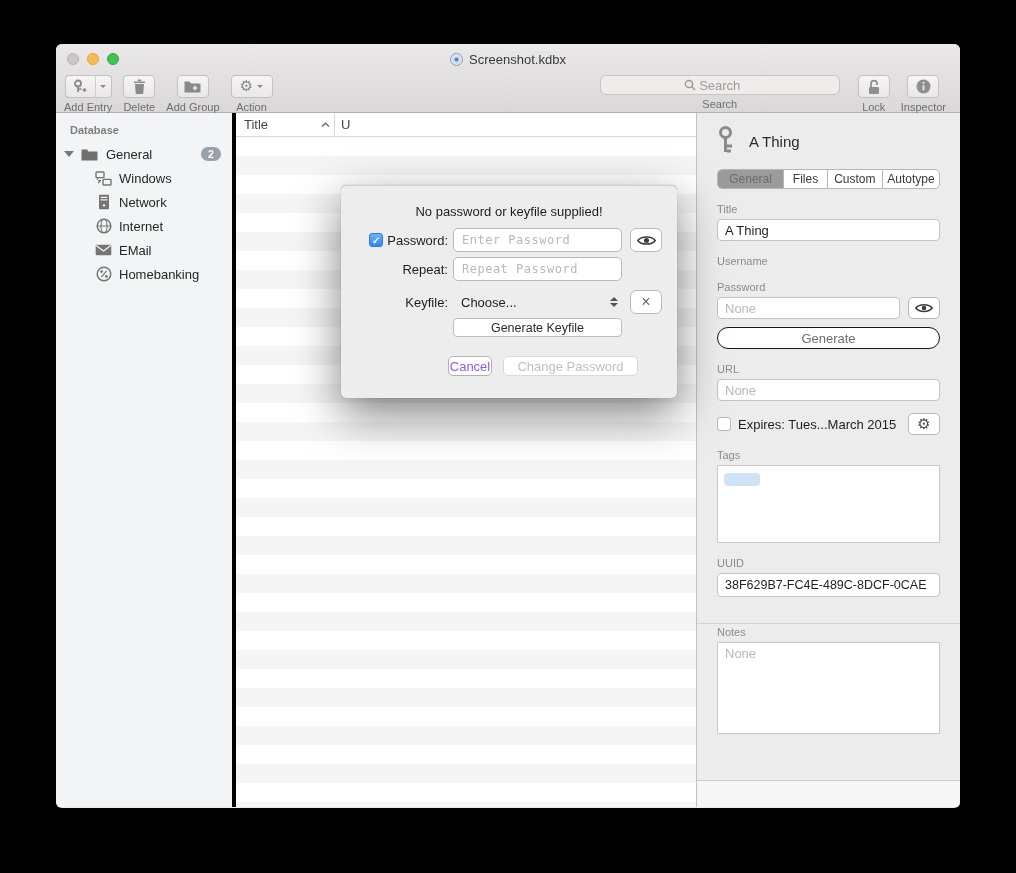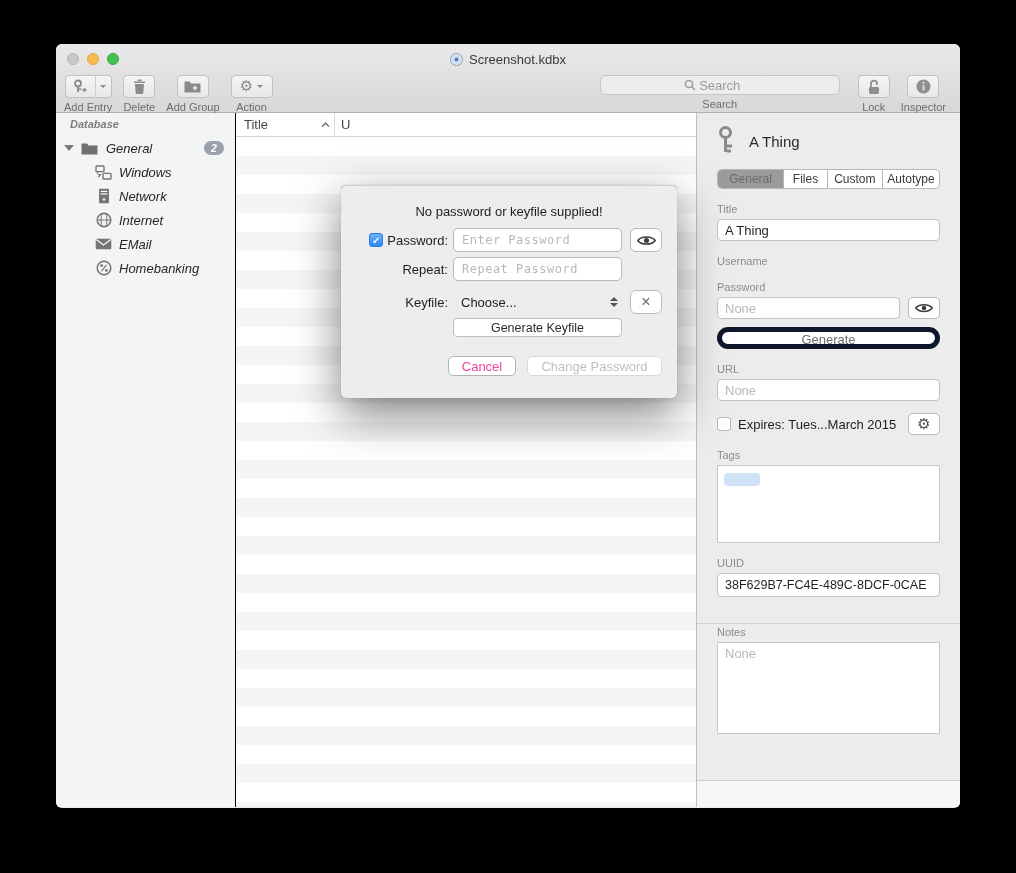--- a/index.html
+++ b/index.html
@@ -41,21 +41,21 @@
   .tb-search { margin-left:auto; display:flex; flex-direction:column; align-items:center; margin-right:18px; }
   .search-box { position:relative; width:240px; height:20px; }
   .search-input { width:240px; height:20px; border:1px solid #c6c4c4; border-radius:6px; background:#efedec;
     text-align:center; font-size:13px; color:#333; outline:none; }
   .search-input::placeholder { color:#9b9b9b; }
   .search-mag { position:absolute; left:calc(50% - 36px); top:4px; }
 
   
   .body { position:relative; display:flex; height:694px; }
 
-  .sidebar { width:180px; background:#f2f4f5; border-right:1px solid #000000; padding-top:5px; flex:none;font-style:italic; }
+  .sidebar { width:180px; background:#f2f4f5; border-right:4px solid #000000; padding-top:11px; flex:none; }
   .sb-header { font-size:11px; font-weight:bold; color:#7e7e7e; margin-left:14px; margin-bottom:6px; }
   .sb-row { height:24px; display:flex; align-items:center; font-size:13px; color:#262626; }
   .sb-root { padding-left:8px; }
   .disclosure { width:0; height:0; border-left:5px solid transparent; border-right:5px solid transparent; border-top:6px solid #7a7a7a; margin-right:7px; }
   .sb-root .sb-icon { margin-right:8px; }
   .sb-child { padding-left:39px; }
   .sb-child .sb-icon { margin-right:7px; }
   .sb-icon { width:17px; height:17px; display:flex; align-items:center; justify-content:center; }
   .badge { margin-left:auto; margin-right:11px; min-width:20px; height:14px; border-radius:8px;
     background:#99a1aa; color:#fff; font-size:10.5px; font-weight:bold; display:flex; align-items:center; justify-content:center; padding:0 5px; }
@@ -78,21 +78,21 @@
   .t0{flex:1.45;} .t1{flex:0.95;} .t2{flex:1.2;} .t3{flex:1.25;}
   .lbl { margin-top:14px; font-size:11px; color:#8b8b8b; }
   .fld { margin-top:4px; height:22px; border:1px solid #c3c3c3; border-radius:4px; background:#fff;
     font-size:13px; color:#1f1f1f; padding:0 7px; width:100%; outline:none; font-family:"Liberation Sans",sans-serif; }
   .fld::placeholder { color:#b8b8b8; }
   .irow { display:flex; gap:8px; align-items:center; }
   .irow .fld { flex:1; margin-top:0; }
   .irow { margin-top:4px; }
   .sq-btn { width:32px; height:22px; flex:none; border:1px solid #b9b9b9; border-radius:5px; background:#fff;
     display:flex; align-items:center; justify-content:center; }
-  .gen-btn { margin-top:8px; height:22px; border:5px solid #0f172a; border-radius:11px; background:#fff; font-size:13px; color:#6e6e6e; width:100%;text-align:center; }
+  .gen-btn { margin-top:8px; height:22px; border:1px solid #0f172a; border-radius:11px; background:#fff; font-size:13px; color:#6e6e6e; width:100%;text-align:center; }
   .exp-row { margin-top:12px; display:flex; align-items:center; }
   .cb { width:14px; height:14px; border-radius:3px; flex:none; }
   .cb.off { background:#fff; border:1px solid #b9b9b9; }
   .cb.on { background:linear-gradient(#6db1fb,#2f86f6); border:1px solid #2f7ce0; color:#fff; font-size:10px; font-weight:bold;
     display:flex; align-items:center; justify-content:center; }
   .exp-label { margin-left:7px; font-size:13px; color:#1e1e1e; }
   .exp-row .sq-btn { margin-left:auto; }
   .gear-dark { font-family:"DejaVu Sans",sans-serif; font-size:15px; color:#4a4a4a; line-height:1; }
   .tags-box { margin-top:4px; height:78px; background:#fff; border:1px solid #c6c6c6; border-radius:1px; padding:6px; }
   .tag-pill { display:inline-block; width:36px; height:13px; border-radius:4px; background:#cfe2f6; }
@@ -120,21 +120,21 @@
   .popup { margin-left:5px; width:169px; height:24px; display:flex; align-items:center; padding:0 4px 0 8px; }
   .popup-text { font-size:13px; color:#1d1d1d; flex:1; }
   .stepper { display:flex; flex-direction:column; gap:2px; align-items:center; }
   .tri-up-s { width:0; height:0; border-left:4px solid transparent; border-right:4px solid transparent; border-bottom:4px solid #555; }
   .tri-dn-s { width:0; height:0; border-left:4px solid transparent; border-right:4px solid transparent; border-top:4px solid #555; }
   .x-glyph { font-size:16px; color:#6b6b6b; line-height:1; }
   .genkey-btn { display:block; margin:4px 4px 0 112px; width:169px; height:19px; border:1px solid #bdbdbd; border-radius:4px;
     background:#fff; font-size:12.5px; color:#2b2b2b; font-family:"Liberation Sans",sans-serif; }
   .dlg-buttons { display:flex; margin:19px 0 0 107px; }
   .btn { height:20px; border-radius:5px; background:#fff; font-size:13px; font-family:"Liberation Sans",sans-serif; }
-  .btn-cancel { width:68px; border:1px solid #b3b3b3; color:#ec4899; }
+  .btn-cancel { width:44px; border:1px solid #b3b3b3; color:#8b5cf6; }
   .btn-change { width:135px; margin-left:11px; border:1px solid #d9d9d9; color:#c0c0c0; }
 
   .icon { display:inline-flex; }
   svg { display:block; }
 </style>
 </head>
 <body>
 
 <div class="stage">
   <div class="window">

